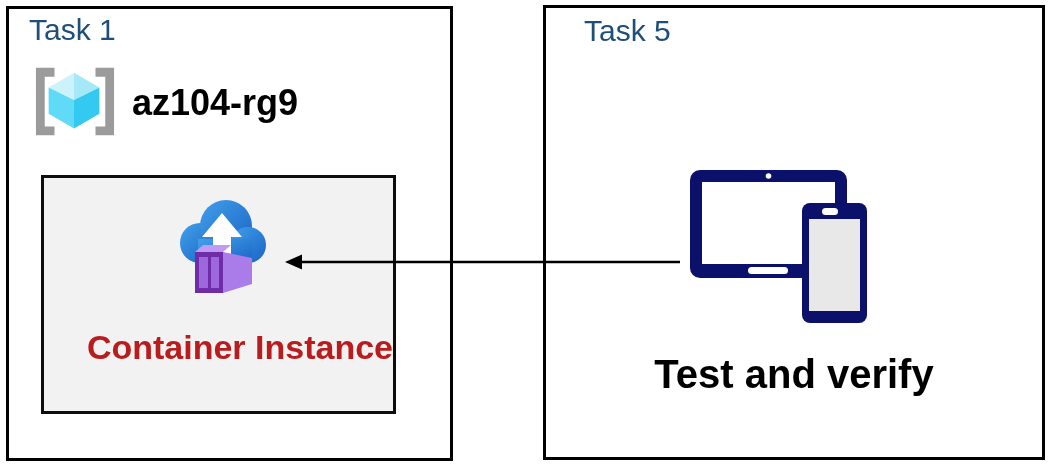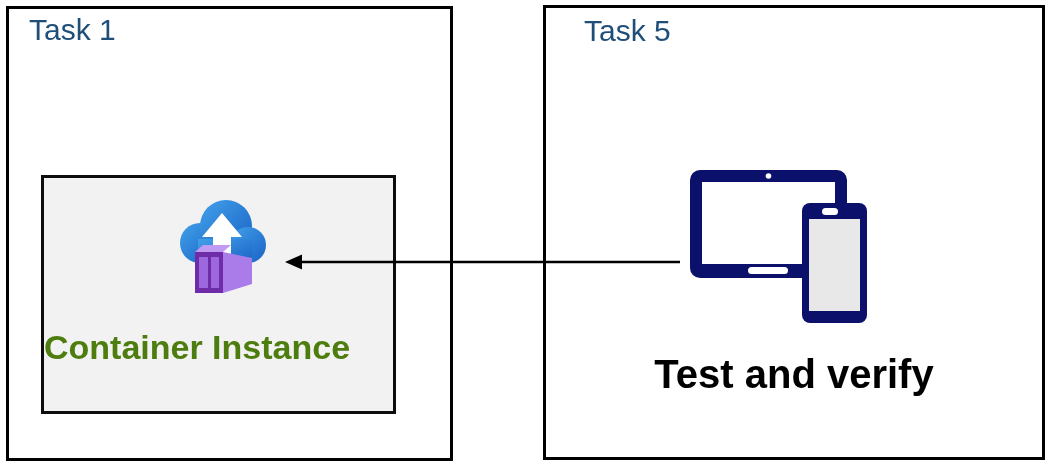--- a/index.html
+++ b/index.html
@@ -19,36 +19,49 @@
   .rg-row{
     position:absolute;left:25px;top:51px;display:flex;align-items:center;gap:16px;
   }
   .rg-name{font-size:36px;font-weight:bold;color:#000000;white-space:nowrap;}
   .inner-box{
     position:absolute;left:32px;top:166px;width:349px;height:233px;
     background:#f2f2f2;border:3px solid #0d0d0d;
   }
   .aci-icon{position:absolute;left:136px;top:21px;width:90px;height:98px;}
   .inner-label{
-    position:absolute;left:0;right:0;top:150px;text-align:left;
-    font-size:34px;font-weight:bold;color:#4d7c0f;white-space:nowrap;
+    position:absolute;left:0;right:0;top:150px;text-align:right;
+    font-size:34px;font-weight:bold;color:#b91c1c;white-space:nowrap;
   }
   .devices-icon{position:absolute;left:142px;top:160px;width:180px;height:156px;}
   .task2-label{
     position:absolute;left:0;right:0;top:344px;text-align:center;
     font-size:40px;font-weight:bold;color:#000000;white-space:nowrap;
   }
   .arrow-overlay{position:absolute;left:280px;top:250px;width:404px;height:24px;z-index:5;}
 </style>
 </head>
 <body>
 
 <div class="task-box" id="task1-box">
   <div class="task-title" id="task1-title">Task 1</div>
 
+  <div class="rg-row">
+    <svg width="82" height="86" viewBox="0 0 84 88">
+      <path d="M21,8 H2 V77 H21 V68 H11 V17 H21 Z" fill="#9b9b9b"></path>
+      <path d="M63,8 H82 V77 H63 V68 H73 V17 H63 Z" fill="#9b9b9b"></path>
+      <g>
+        <polygon points="41,13 15,28 41,41" fill="#ccf2fc"></polygon>
+        <polygon points="41,13 67,28 41,41" fill="#a5e9f9"></polygon>
+        <polygon points="15,28 15,55 41,70 41,41" fill="#5fdbf8"></polygon>
+        <polygon points="67,28 67,55 41,70 41,41" fill="#33c9f0"></polygon>
+      </g>
+    </svg>
+    <span class="rg-name">az104-rg9</span>
+  </div>
 
   <div class="inner-box">
     <svg class="aci-icon" viewBox="0 0 90 98">
       <defs>
         <linearGradient id="cloudGrad" x1="0" y1="0" x2="1" y2="1">
           <stop offset="0" stop-color="#41a0ea"></stop>
           <stop offset="1" stop-color="#1a62c4"></stop>
         </linearGradient>
       </defs>
       <g fill="url(#cloudGrad)">

